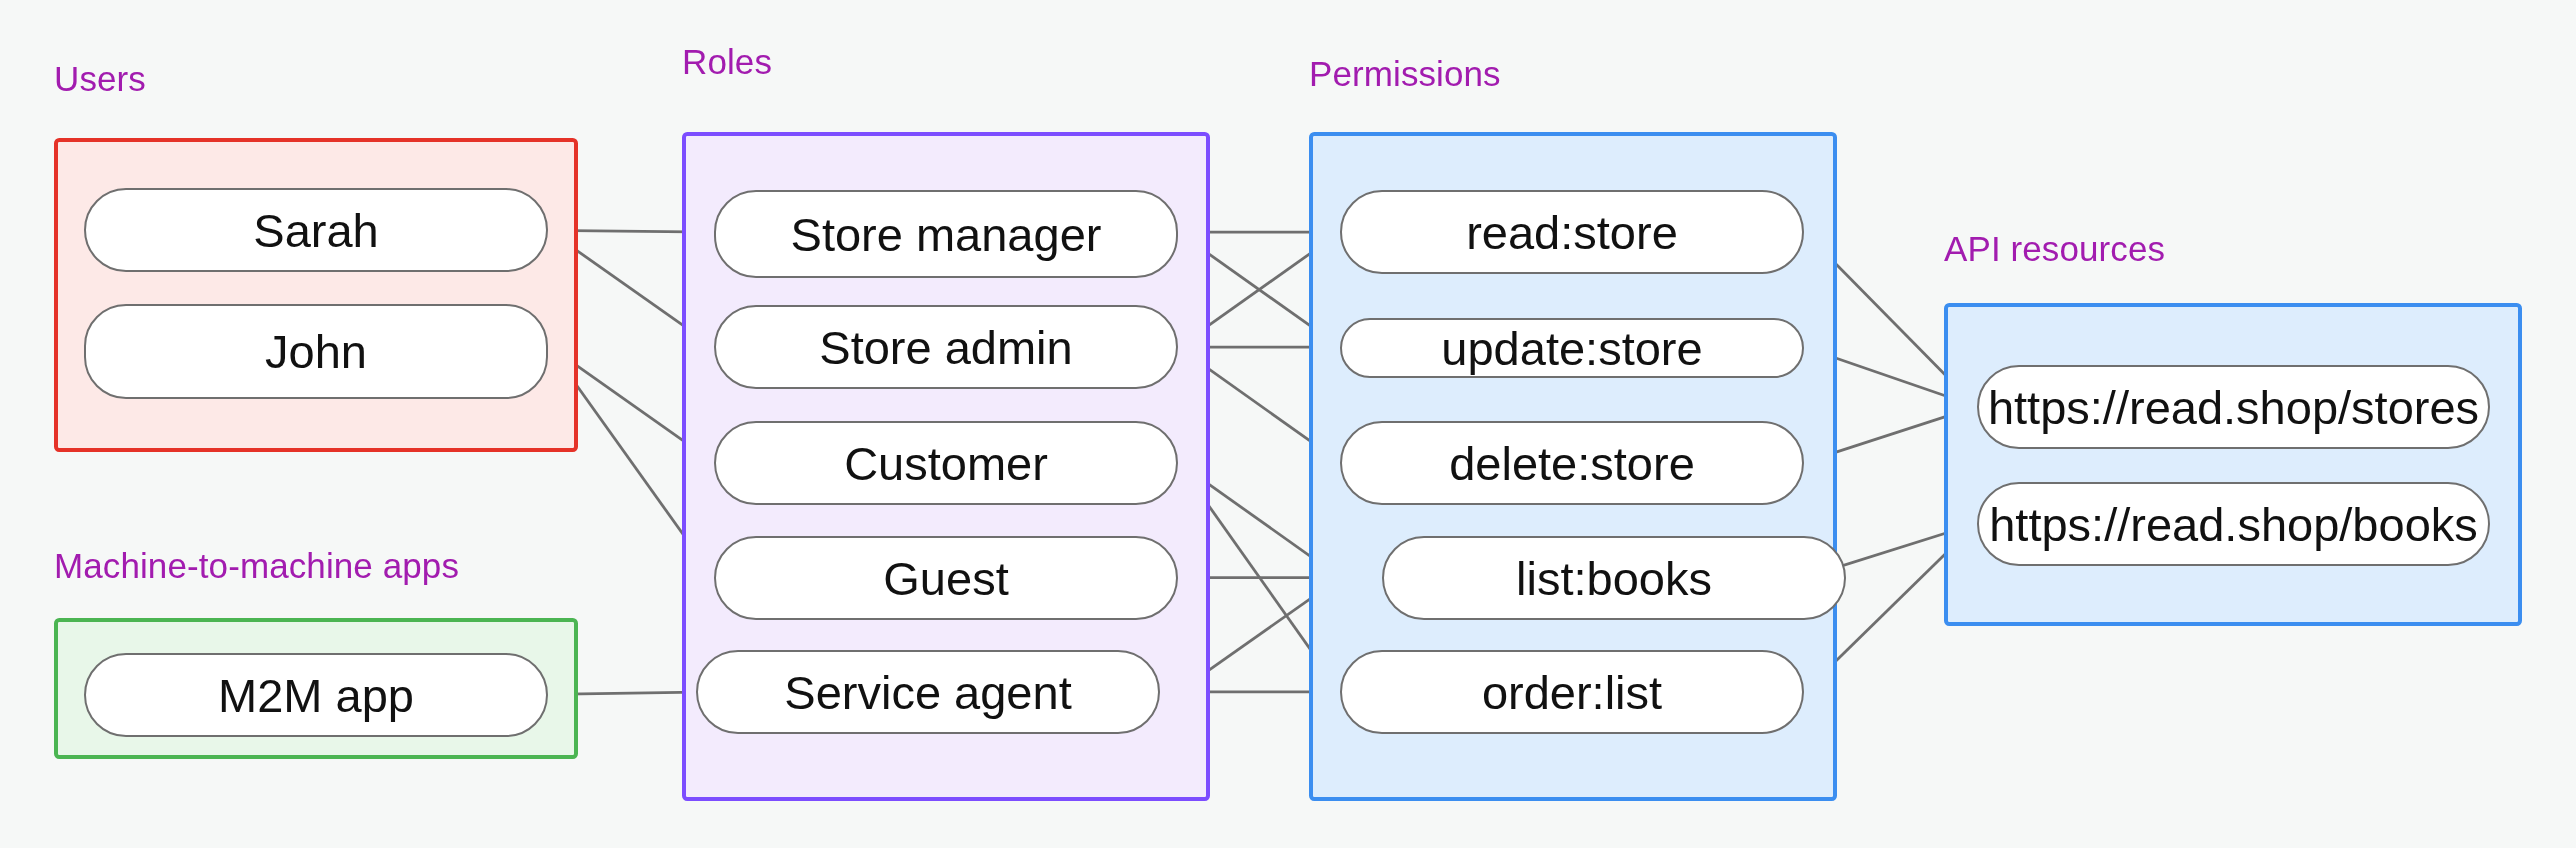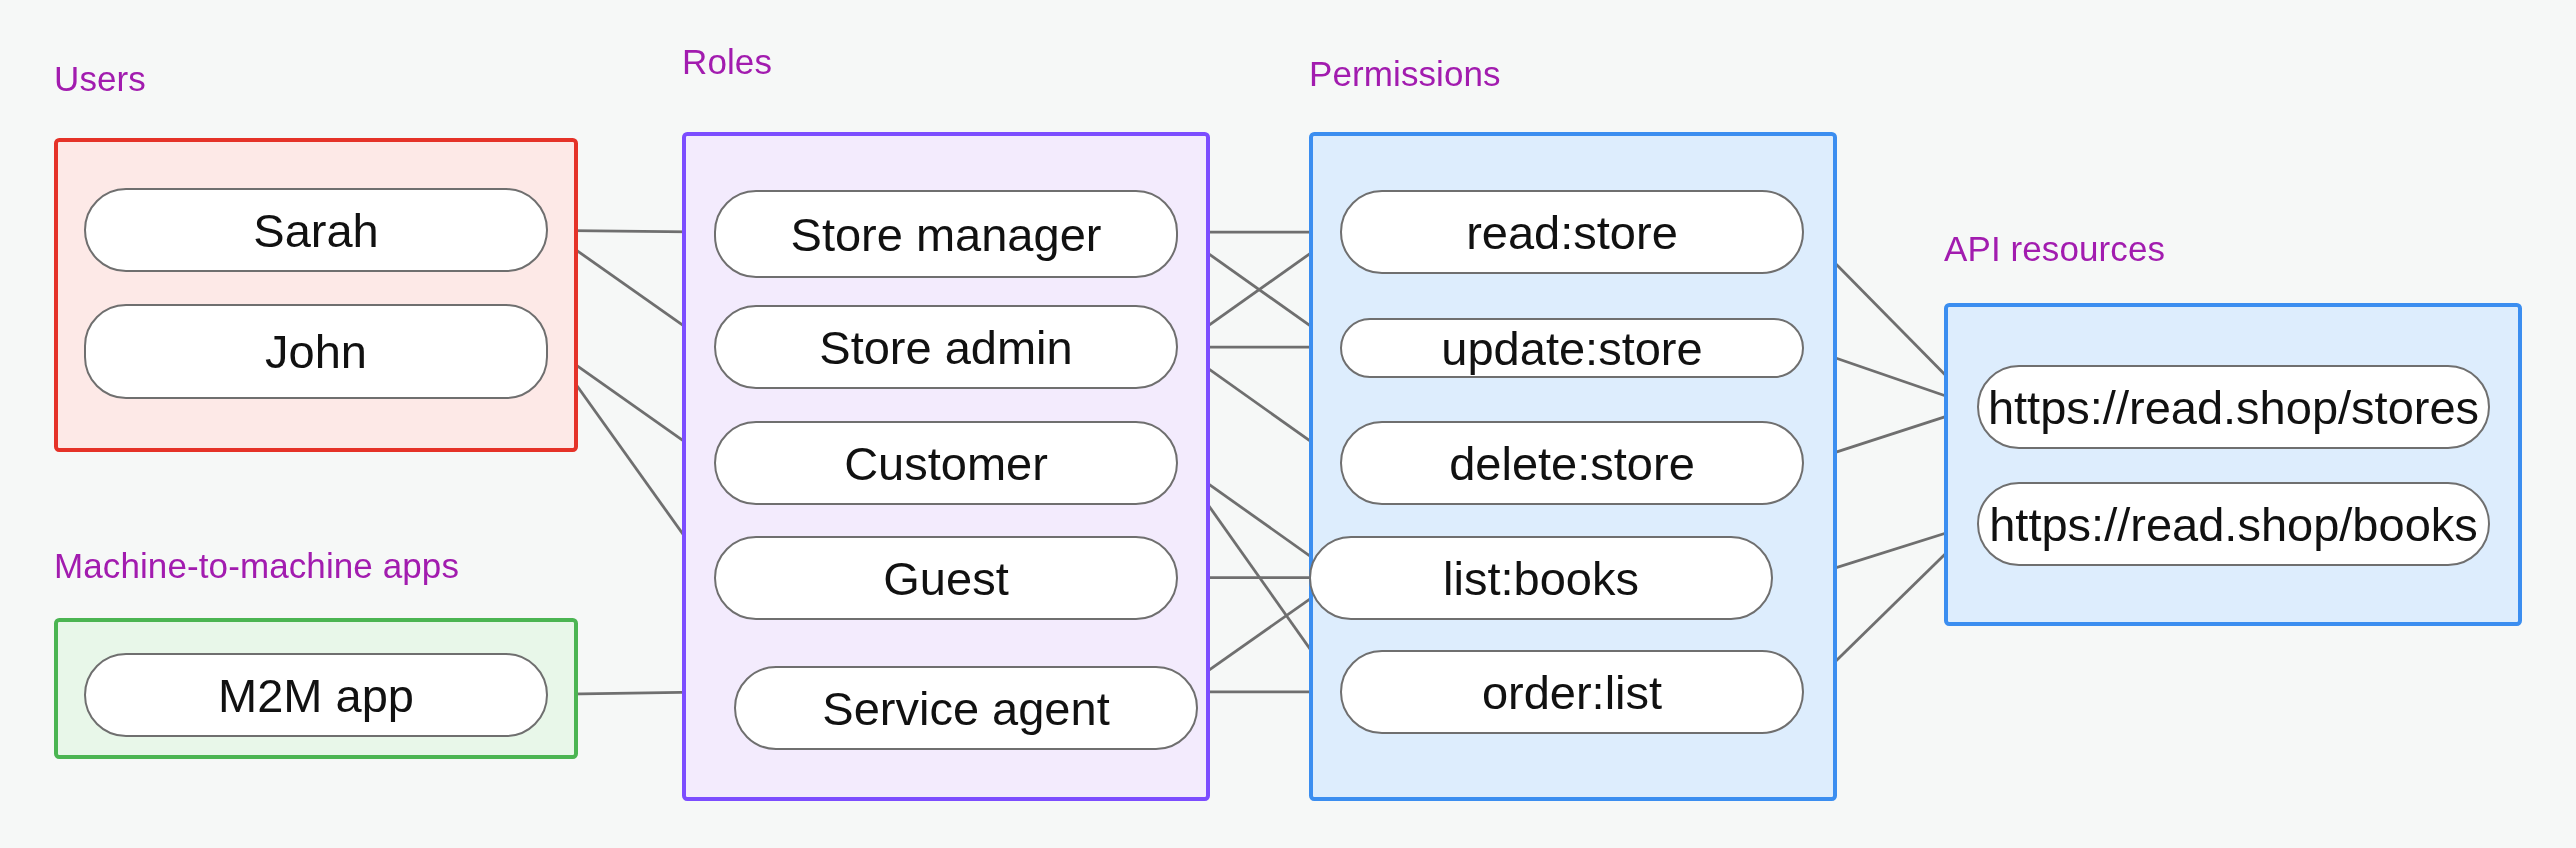--- a/index.html
+++ b/index.html
@@ -107,35 +107,35 @@
       </div>
       <div class="pill" style="left: 714px; top: 305px; width: 464px; height: 84px;">
         <span>Store admin</span>
       </div>
       <div class="pill" style="left: 714px; top: 421px; width: 464px; height: 84px;">
         <span>Customer</span>
       </div>
       <div class="pill" style="left: 714px; top: 536px; width: 464px; height: 84px;">
         <span>Guest</span>
       </div>
-      <div class="pill" style="left: 734px; top: 650px; width: 464px; height: 84px; margin-top: 16px;">
+      <div class="pill" style="left: 696px; top: 650px; width: 464px; height: 84px;">
         <span>Service agent</span>
       </div>
       <div class="group-label" style="left: 1309px; top: 54px;">Permissions</div>
       <div class="group" style="left: 1309px; top: 132px; width: 528px; height: 669px; border-color: rgb(59, 142, 240); background: rgb(221, 237, 253);"></div>
       <div class="pill" style="left: 1340px; top: 190px; width: 464px; height: 84px;">
         <span>read:store</span>
       </div>
       <div class="pill" style="left: 1340px; top: 318px; width: 464px; height: 60px;">
         <span>update:store</span>
       </div>
       <div class="pill" style="left: 1340px; top: 421px; width: 464px; height: 84px;">
         <span>delete:store</span>
       </div>
-      <div class="pill" style="left: 1309px; top: 536px; width: 464px; height: 84px;">
+      <div class="pill" style="left: 1382px; top: 536px; width: 464px; height: 84px;">
         <span>list:books</span>
       </div>
       <div class="pill" style="left: 1340px; top: 650px; width: 464px; height: 84px;">
         <span>order:list</span>
       </div>
       <div class="group-label" style="left: 1944px; top: 229px;">API resources</div>
       <div class="group" style="left: 1944px; top: 303px; width: 578px; height: 323px; border-color: rgb(59, 142, 240); background: rgb(221, 237, 253);"></div>
       <div class="pill" style="left: 1977px; top: 365px; width: 513px; height: 84px;">
         <span>https://read.shop/stores</span>
       </div>

